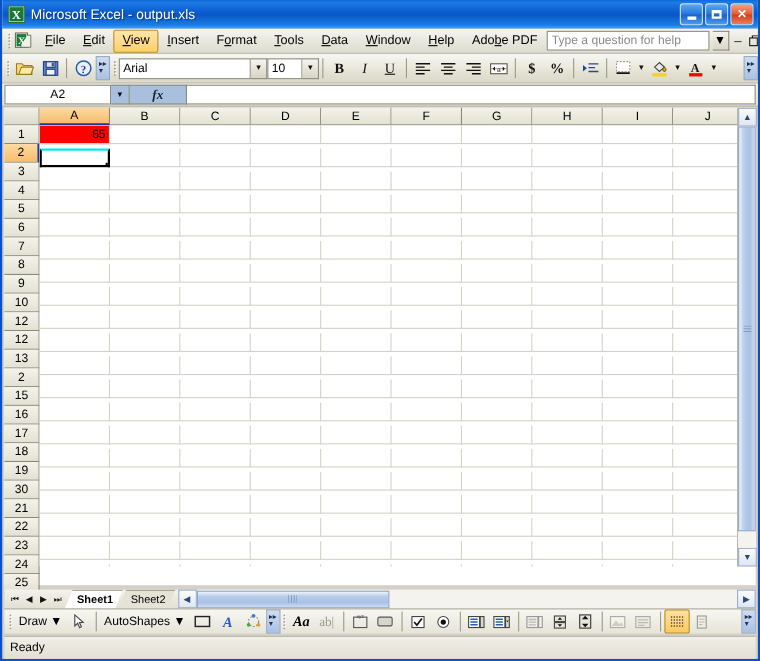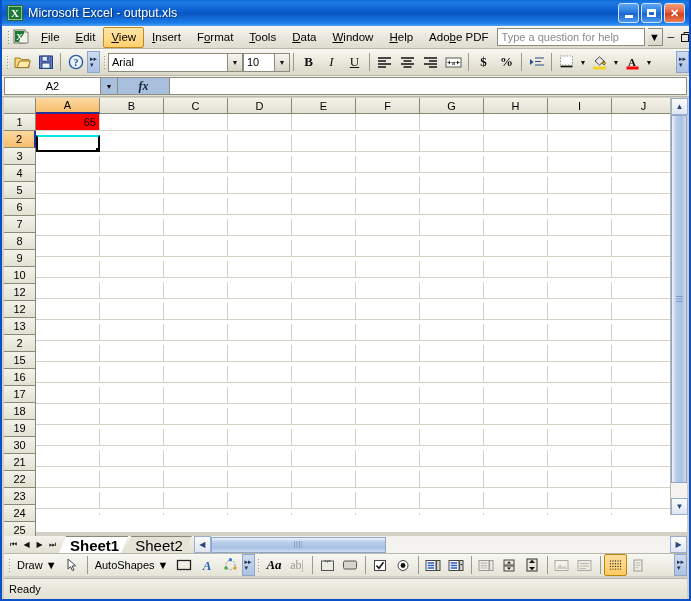--- a/index.html
+++ b/index.html
@@ -222,21 +222,21 @@
     display:flex; align-items:center;
     background: linear-gradient(180deg,#f3f2ec,#e2e0d2);
   }
   .tabscroll { display:flex; align-items:center; padding-left:3px; flex:none; }
   .tsb {
     width:13px;height:14px; display:flex;align-items:center;justify-content:center;
     font-size:8px; color:#111;
   }
   .sheettab {
     height:17px; padding: 0 9px 0 11px; display:flex; align-items:center;
-    font-size:15px; position:relative; background:#e5e3d6;
+    font-size:10px; position:relative; background:#e5e3d6;
     border-top:1px solid #8a8878;
     clip-path: polygon(7px 0, 100% 0, calc(100% - 7px) 100%, 0 100%);
     margin-right:-4px;
   }
   .sheettab.active { background:#fff; font-weight:bold; z-index:2; }
   .hsb { flex:1; display:flex; align-items:center; margin-left:6px; height:16px; }
   .hsb-track { flex:1; height:16px; background:#f4f3ef; position:relative; }
   .hsb-thumb {
     position:absolute; left:0; top:0; bottom:0; width:175px;
     background: linear-gradient(180deg,#eef3fc,#b9cdeb 30%,#a9c1e4 70%,#cfdcf2);

